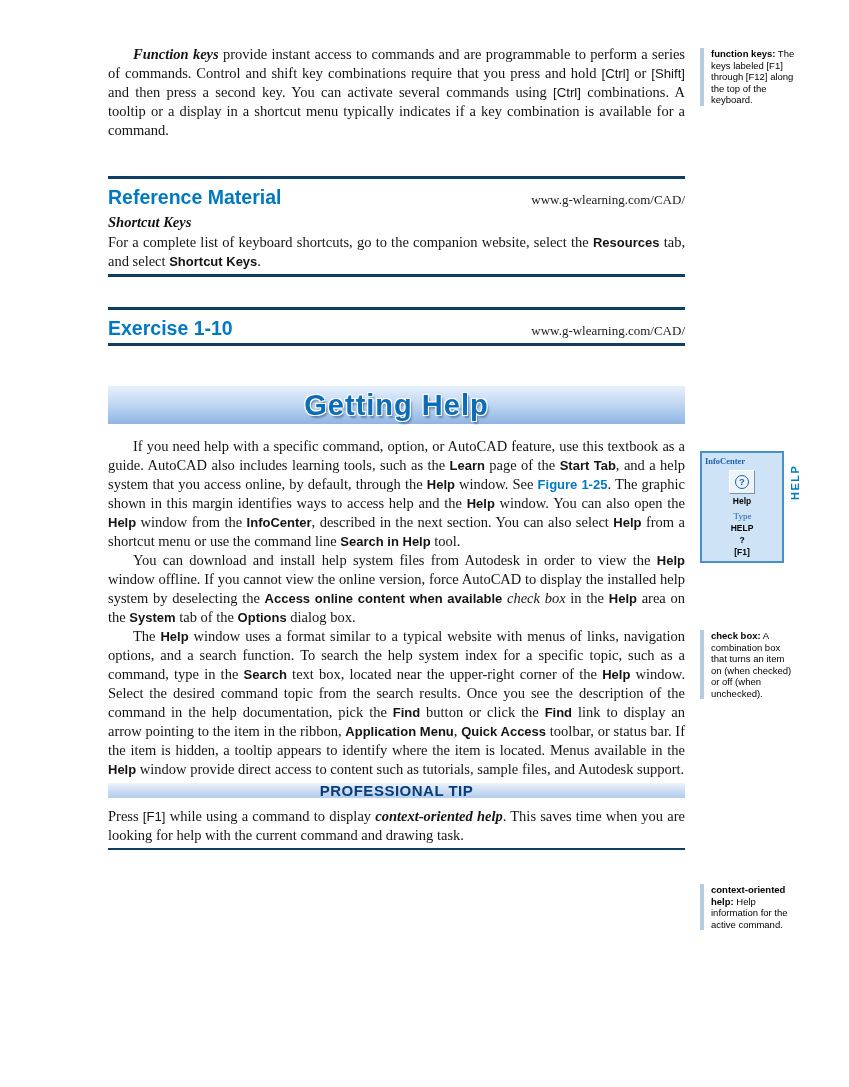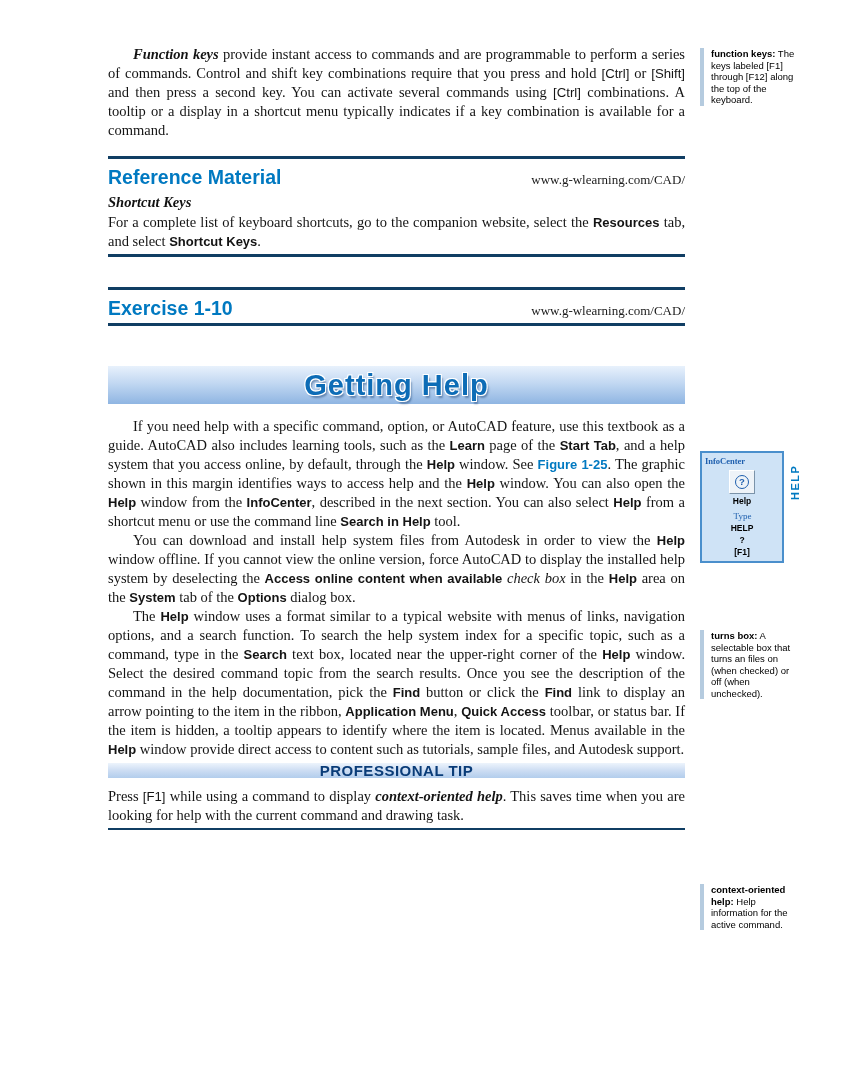--- a/index.html
+++ b/index.html
@@ -18,21 +18,21 @@
   .seg-n  { }
   .seg-b  { font-family:"Liberation Sans", sans-serif; font-weight:bold; font-size:13px; }
   .seg-i  { font-style:italic; }
   .seg-bi { font-style:italic; font-weight:bold; }
   .seg-k  { font-family:"Liberation Sans", sans-serif; font-size:13.2px; }
   .seg-link { font-family:"Liberation Sans", sans-serif; font-weight:bold; font-size:13px; color:#0079c1; }
 
   .rule { height:3px; background:#103e63; }
   .rule.thin { height:2px; }
 
-  .ref-section { margin-top:16px; }
+  .ref-section { margin-top:36px; }
   .ref-section.exercise { margin-top:30px; }
   .sec-head { display:flex; justify-content:space-between; align-items:baseline; margin-top:6px; }
   .sec-title { font-family:"Liberation Sans", sans-serif; font-weight:bold; font-size:19.5px; line-height:24px; color:#0079c1; }
   .sec-url { font-size:13px; color:#1a1a1a; }
   .sub-title { margin-top:4px; font-size:14.5px; line-height:18px; font-weight:bold; font-style:italic; }
   .sec-body { margin-top:2px; }
   .rule-bottom { margin-top:3px; }
 
   
   .banner { display:flex; align-items:center; justify-content:center; }
@@ -147,21 +147,21 @@
     <p class="body tip-body"><span class="seg-n">Press </span><span class="seg-k">[F1]</span><span class="seg-n"> while using a command to display </span><span class="seg-bi">context-oriented help</span><span class="seg-n">. This saves time when you are looking for help with the current command and drawing task.</span></p>
     <div class="rule thin tip-rule"></div>
 
   </main>
 
   <aside class="margin-note note-function-keys">
     <span class="term">function keys:</span><span> The keys labeled [F1] through [F12] along the top of the keyboard.</span>
   </aside>
 
   <aside class="margin-note note-check-box">
-    <span class="term">turns box:</span><span> A selectable box that turns an files on (when checked) or off (when unchecked).</span>
+    <span class="term">check box:</span><span> A combination box that turns an item on (when checked) or off (when unchecked).</span>
   </aside>
 
   <aside class="margin-note note-context-help">
     <span class="term">context-oriented help:</span><span> Help information for the active command.</span>
   </aside>
 
   <div class="margin-graphic">
     <div class="ic-label">InfoCenter</div>
     <div class="ic-button">
       <span class="q-icon">?</span>

